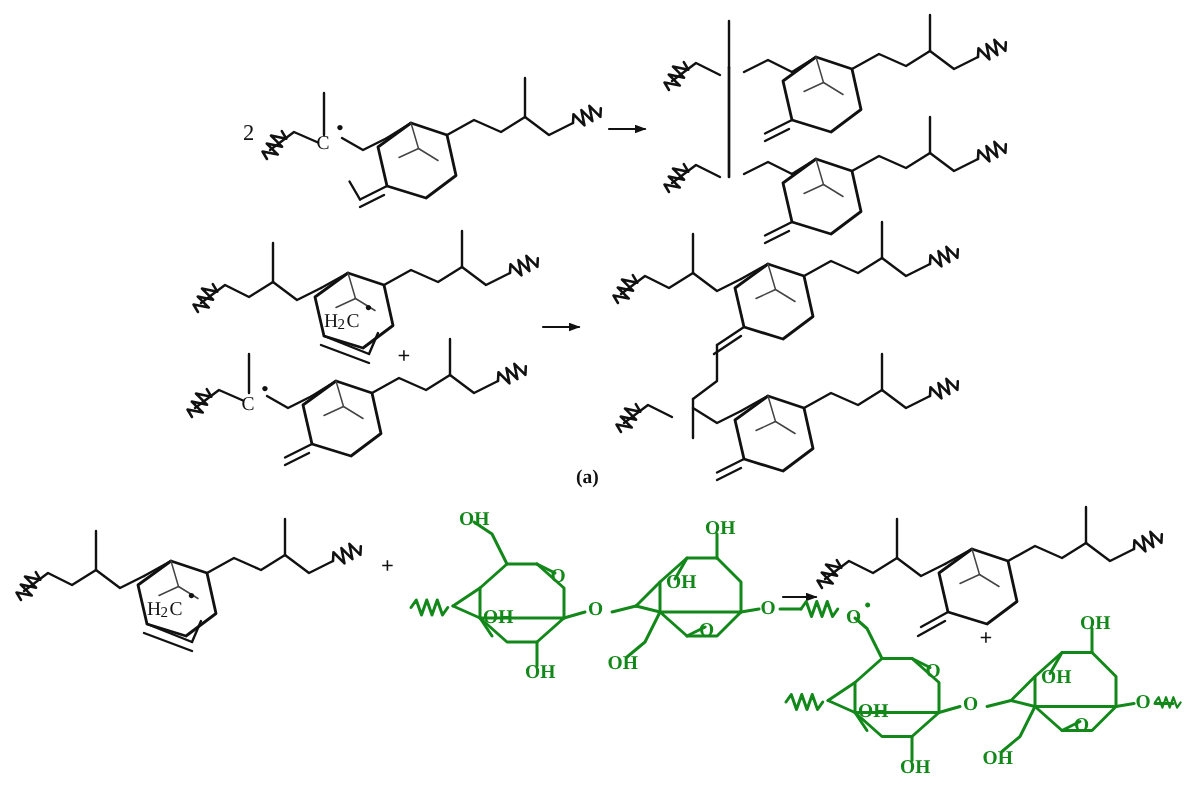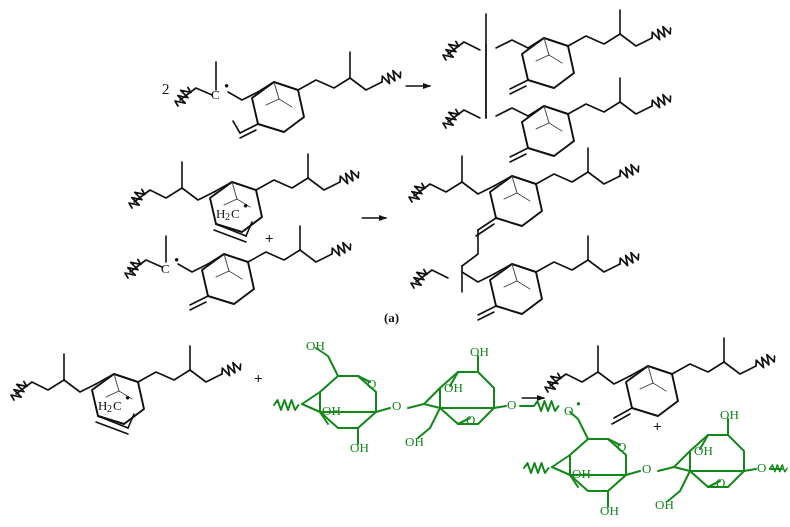--- a/index.html
+++ b/index.html
@@ -30,21 +30,21 @@
     line-height: 1;
   }
   .lbl.green { color: #13881a; }
   .panel-label {
     font-weight: bold;
     font-size: 13px;
   }
   .stoich { font-size: 15px; }
   .plus { font-size: 15px; font-weight: bold; }
   .atom { font-size: 13px; }
-  .oh { font-size: 13px; }
+  .oh { font-size: 13px; font-weight: bold; }
 </style>
 </head>
 <body>
 
 <div id="scheme">
 
   <svg width="790" height="527" viewBox="0 0 790 527" xmlns="http://www.w3.org/2000/svg">
     <defs>
       <marker id="arrowhead" markerWidth="8" markerHeight="6" refX="7" refY="3" orient="auto" markerUnits="userSpaceOnUse">
         <path d="M0,0 L8,3 L0,6 Z" fill="#111111"></path>

